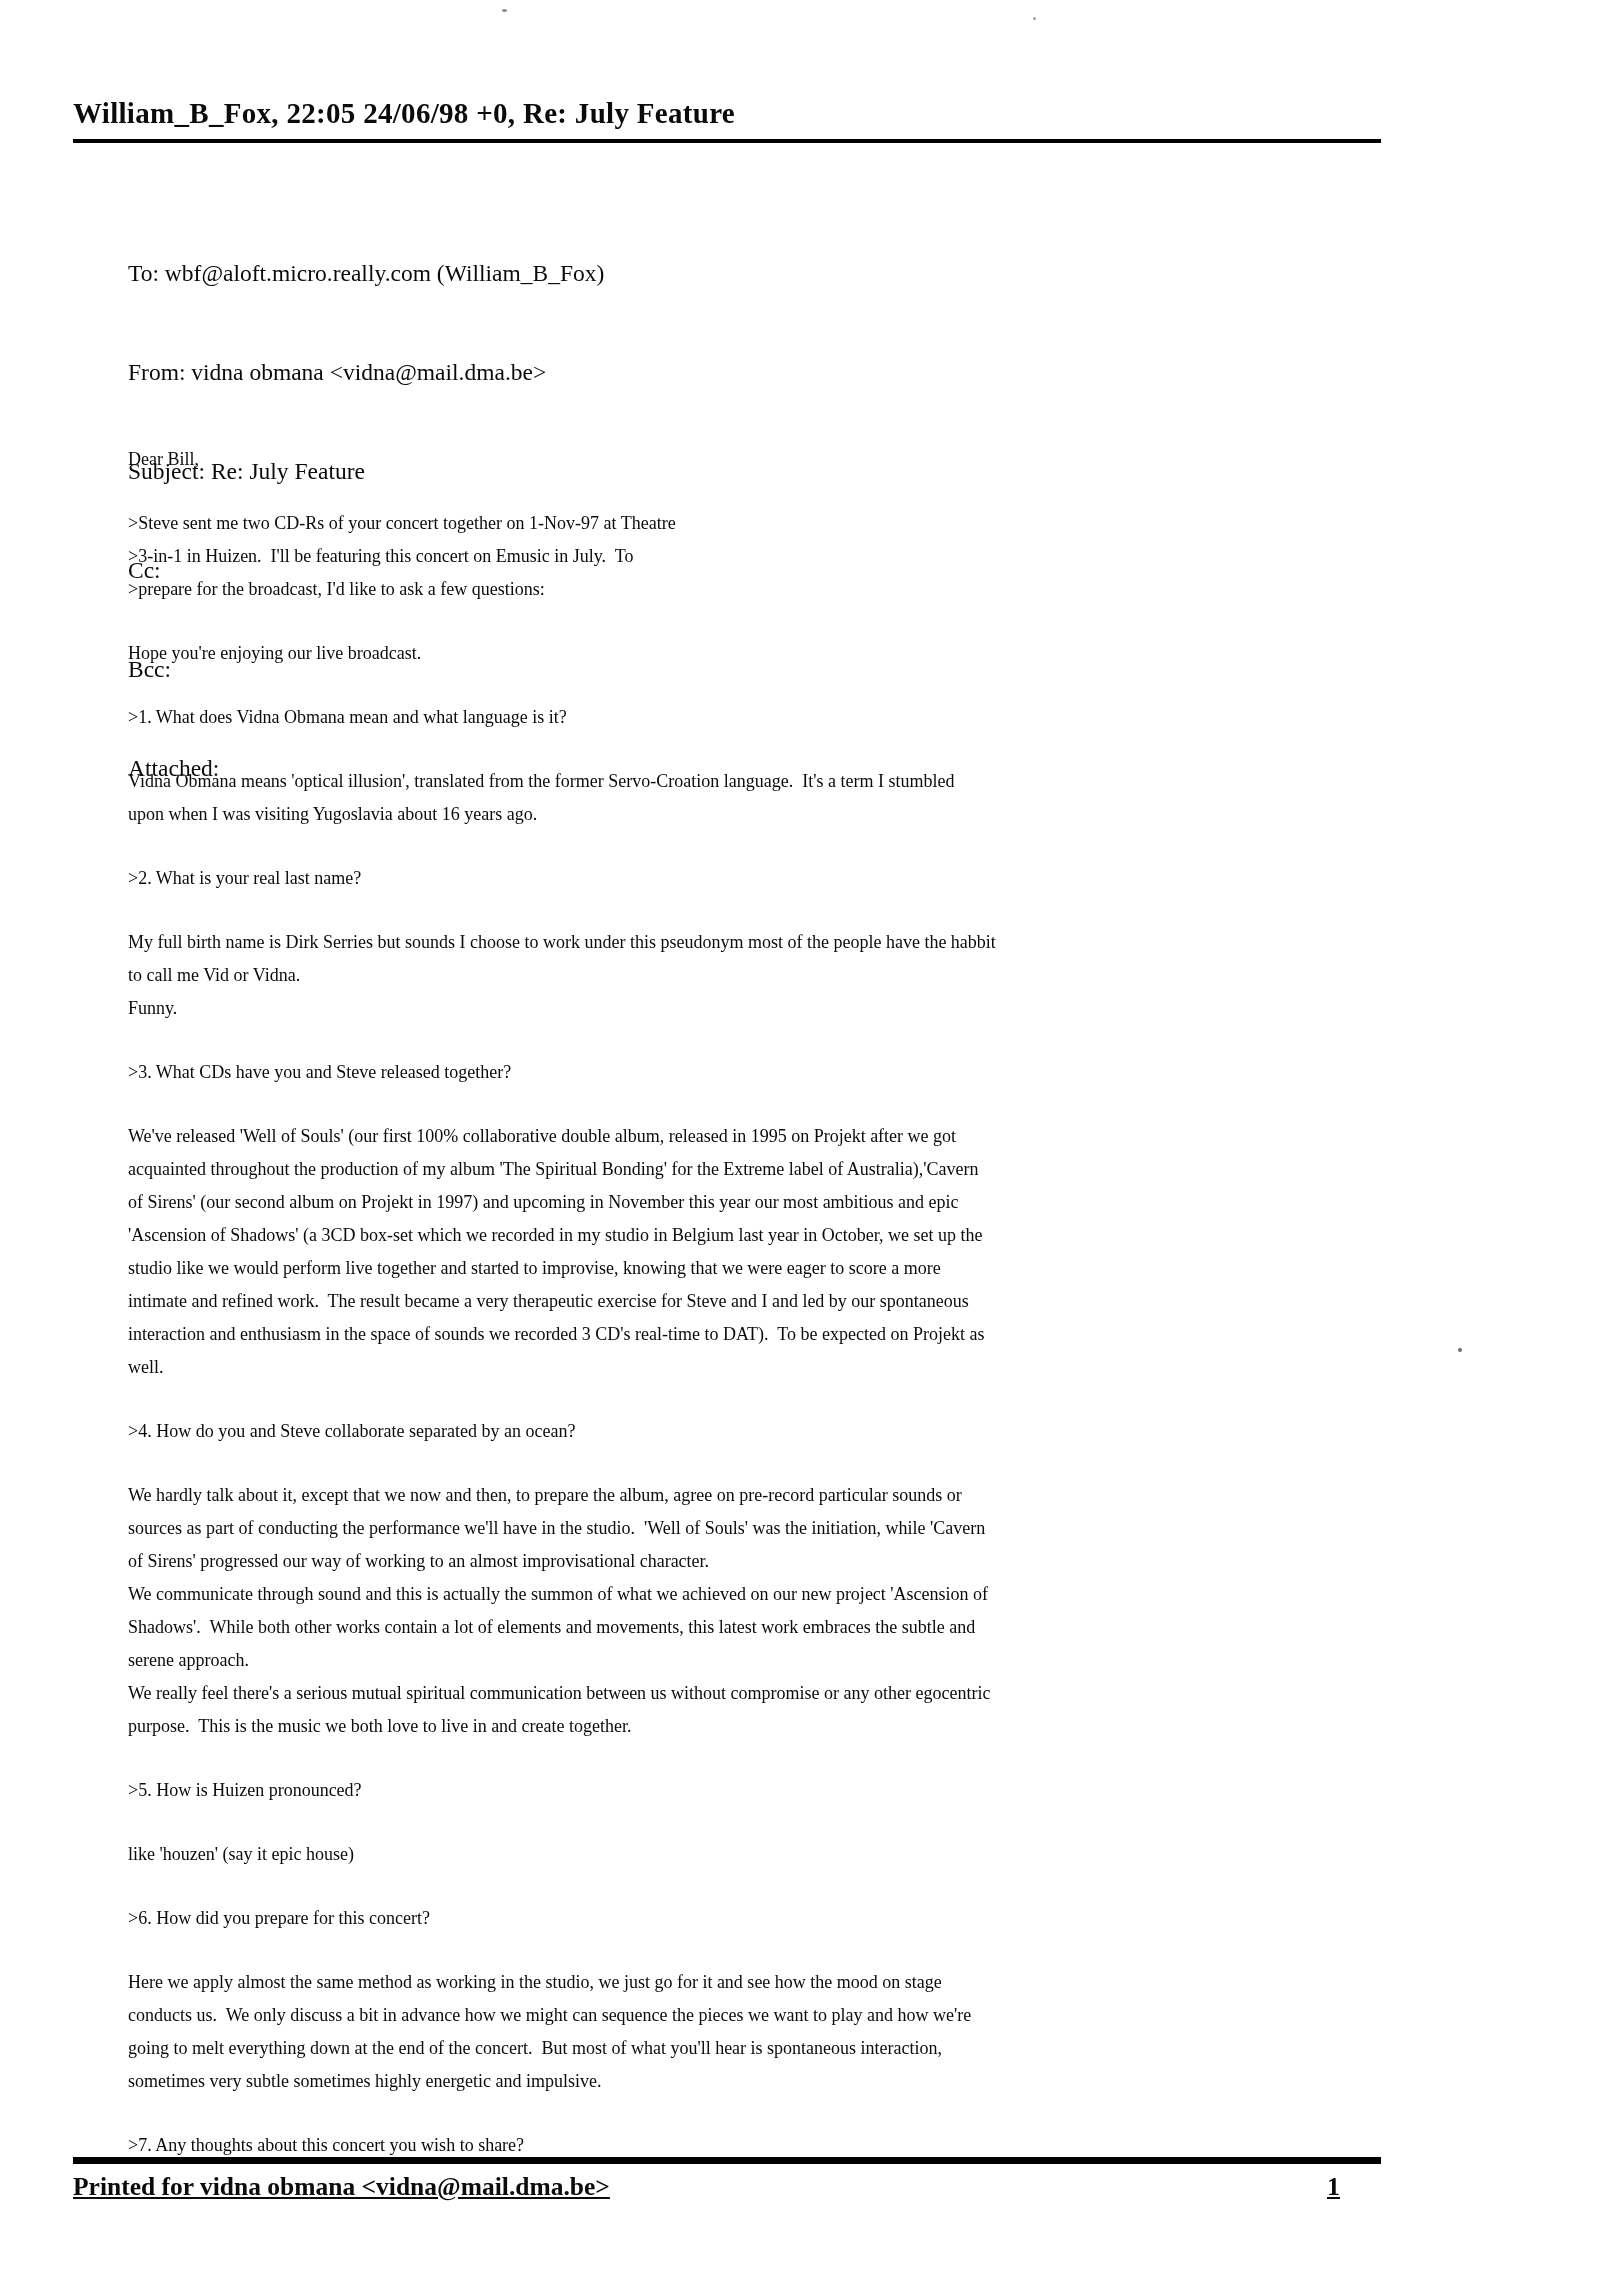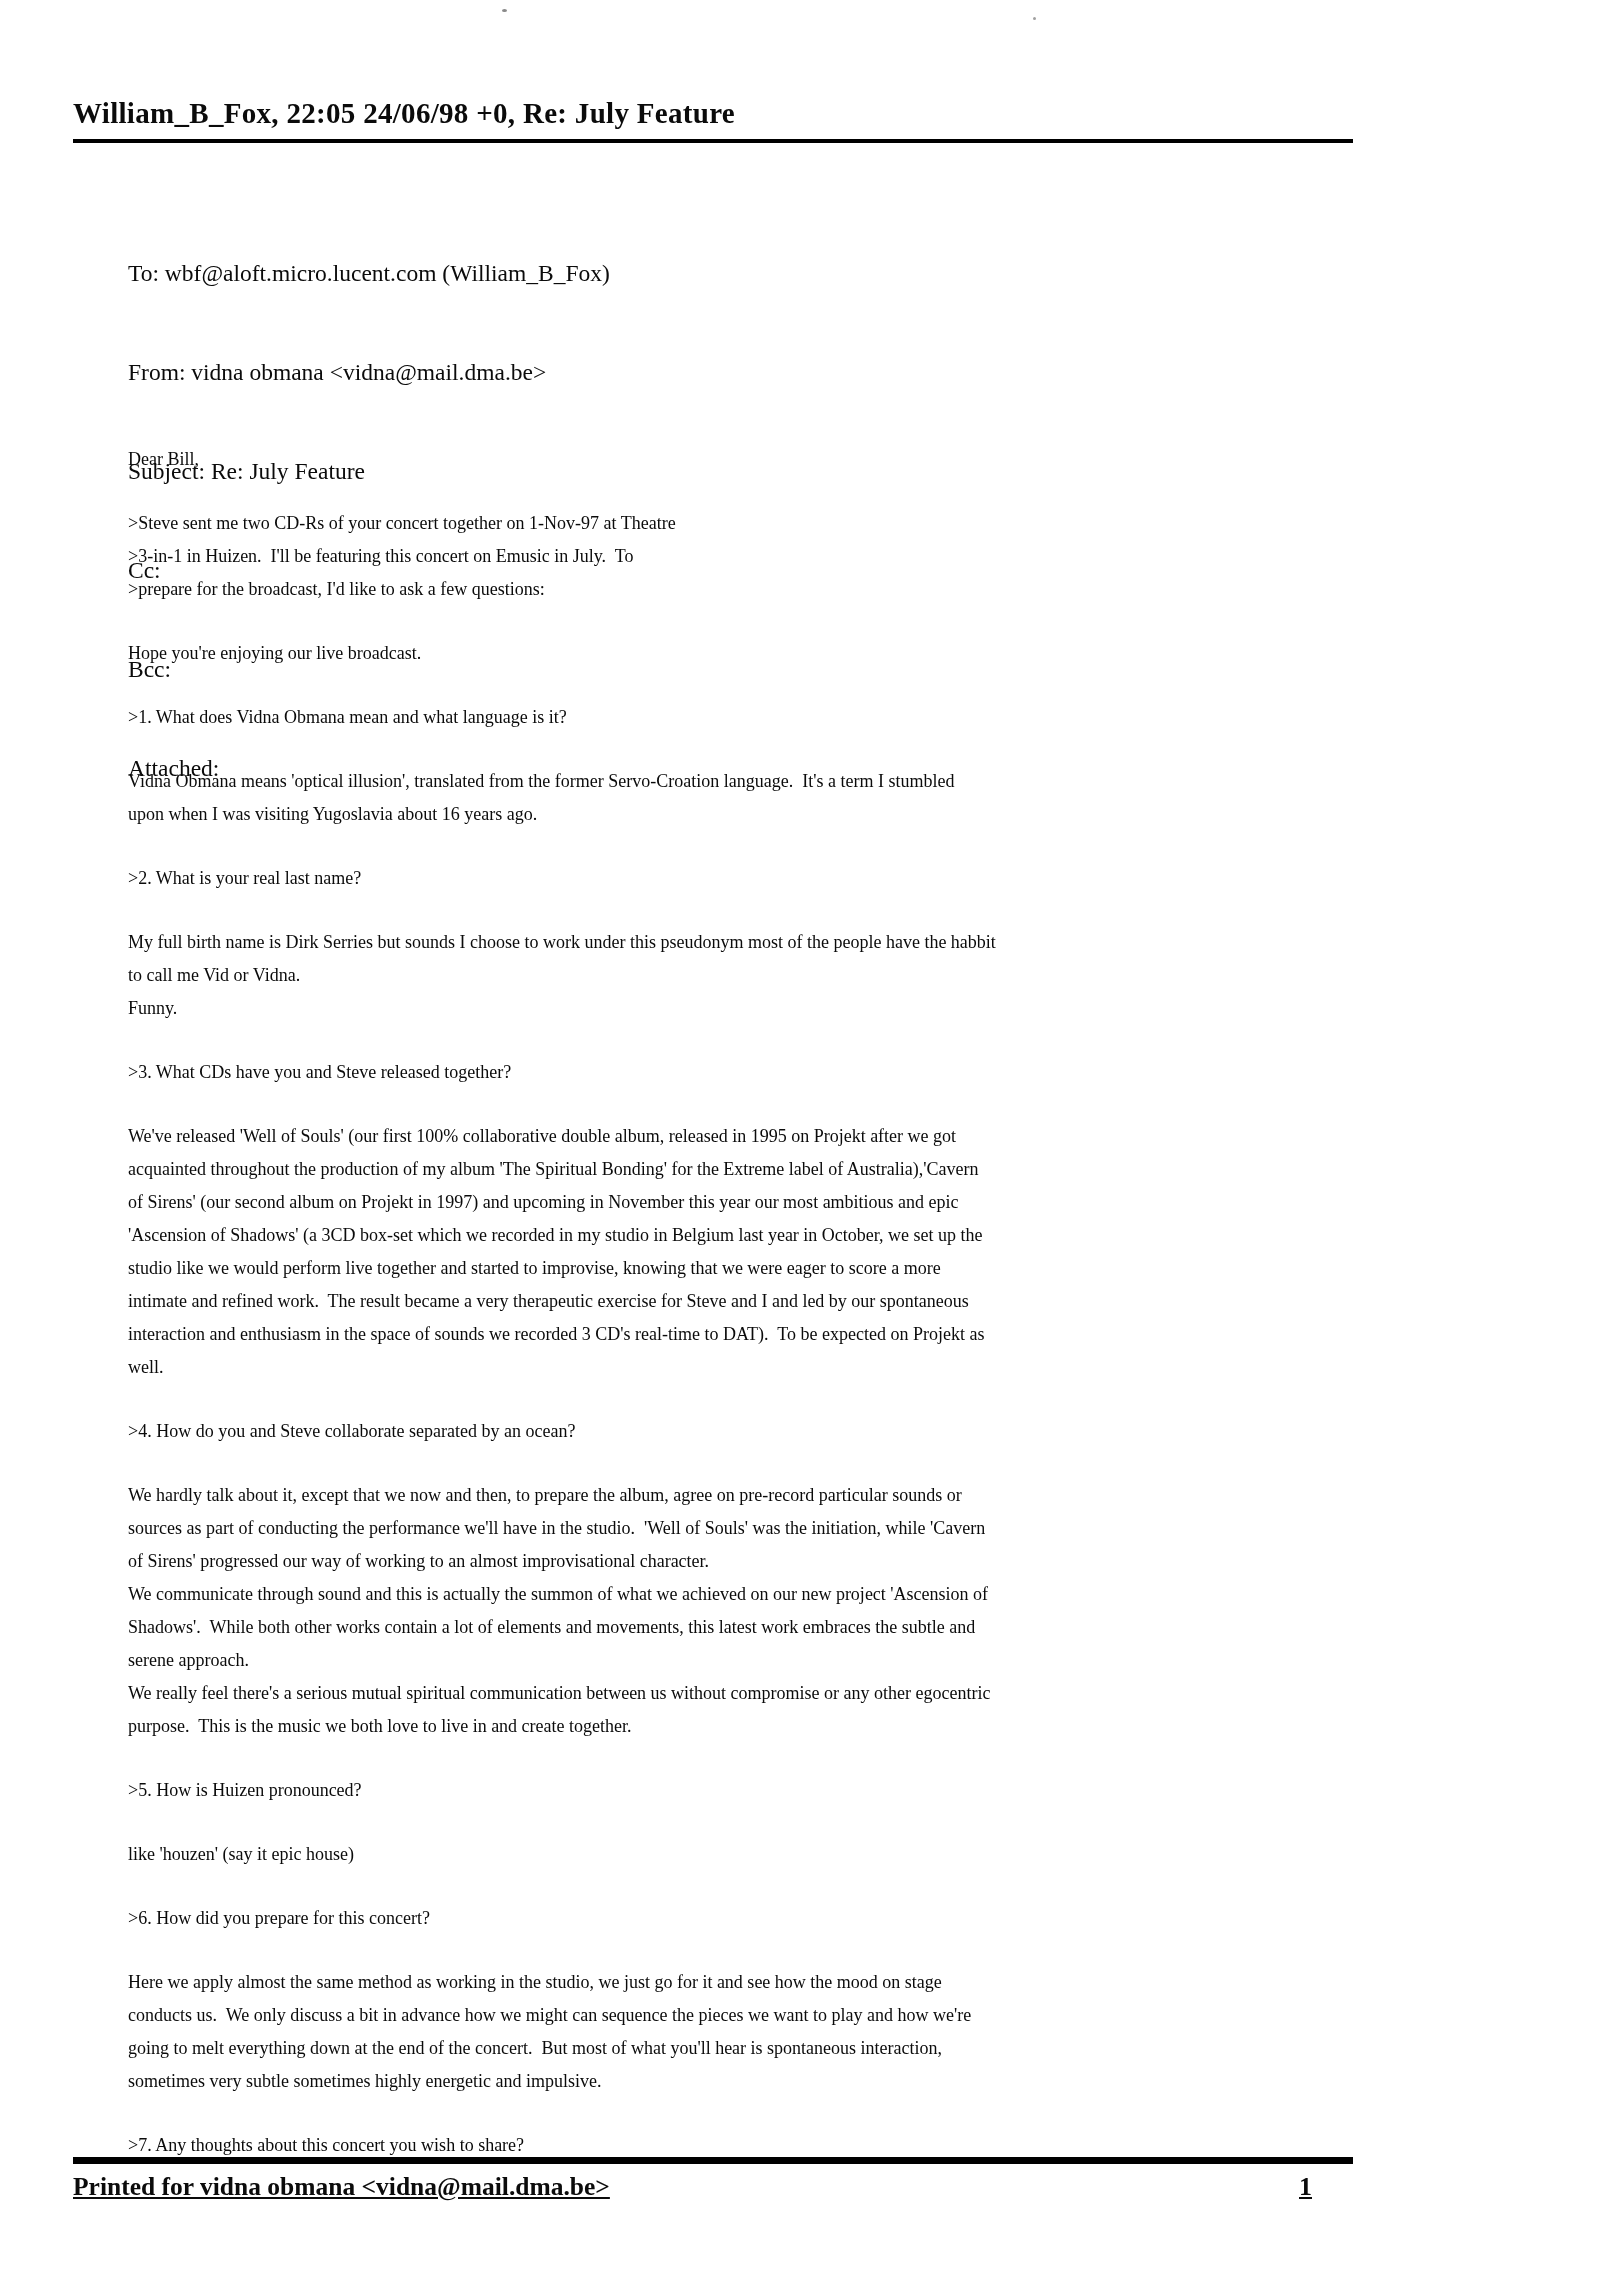--- a/index.html
+++ b/index.html
@@ -8,20 +8,21 @@
     background: #ffffff;
   }
   .page {
     position: relative;
     width: 1435px;
     height: 2295px;
     background: #ffffff;
     color: #0b0b0b;
     font-family: "Liberation Serif", "DejaVu Serif", serif;
     overflow: hidden;
+    padding-left: 28px;
   }
   
   .doc-header {
     position: absolute;
     top: 98px;
     left: 73px;
     right: 82px;
     border-bottom: 4.6px solid #000000;
     padding-bottom: 9.2px;
   }
@@ -87,21 +88,21 @@
 </head>
 <body>
 
 <div class="page">
 
   <div class="doc-header">
     <h1 class="title">William_B_Fox, 22:05 24/06/98 +0, Re: July Feature</h1>
   </div>
 
   <div class="email-headers">
-    <div>To: wbf@aloft.micro.lucent.com (William_B_Fox)</div>
+    <div>To: wbf@aloft.micro.really.com (William_B_Fox)</div>
     <div>From: vidna obmana &lt;vidna@mail.dma.be&gt;</div>
     <div>Subject: Re: July Feature</div>
     <div>Cc:</div>
     <div>Bcc:</div>
     <div>Attached:</div>
   </div>
 
   <div class="email-body">
     <p class="block">Dear Bill,</p>
     <p class="block">&gt;Steve sent me two CD-Rs of your concert together on 1-Nov-97 at Theatre

